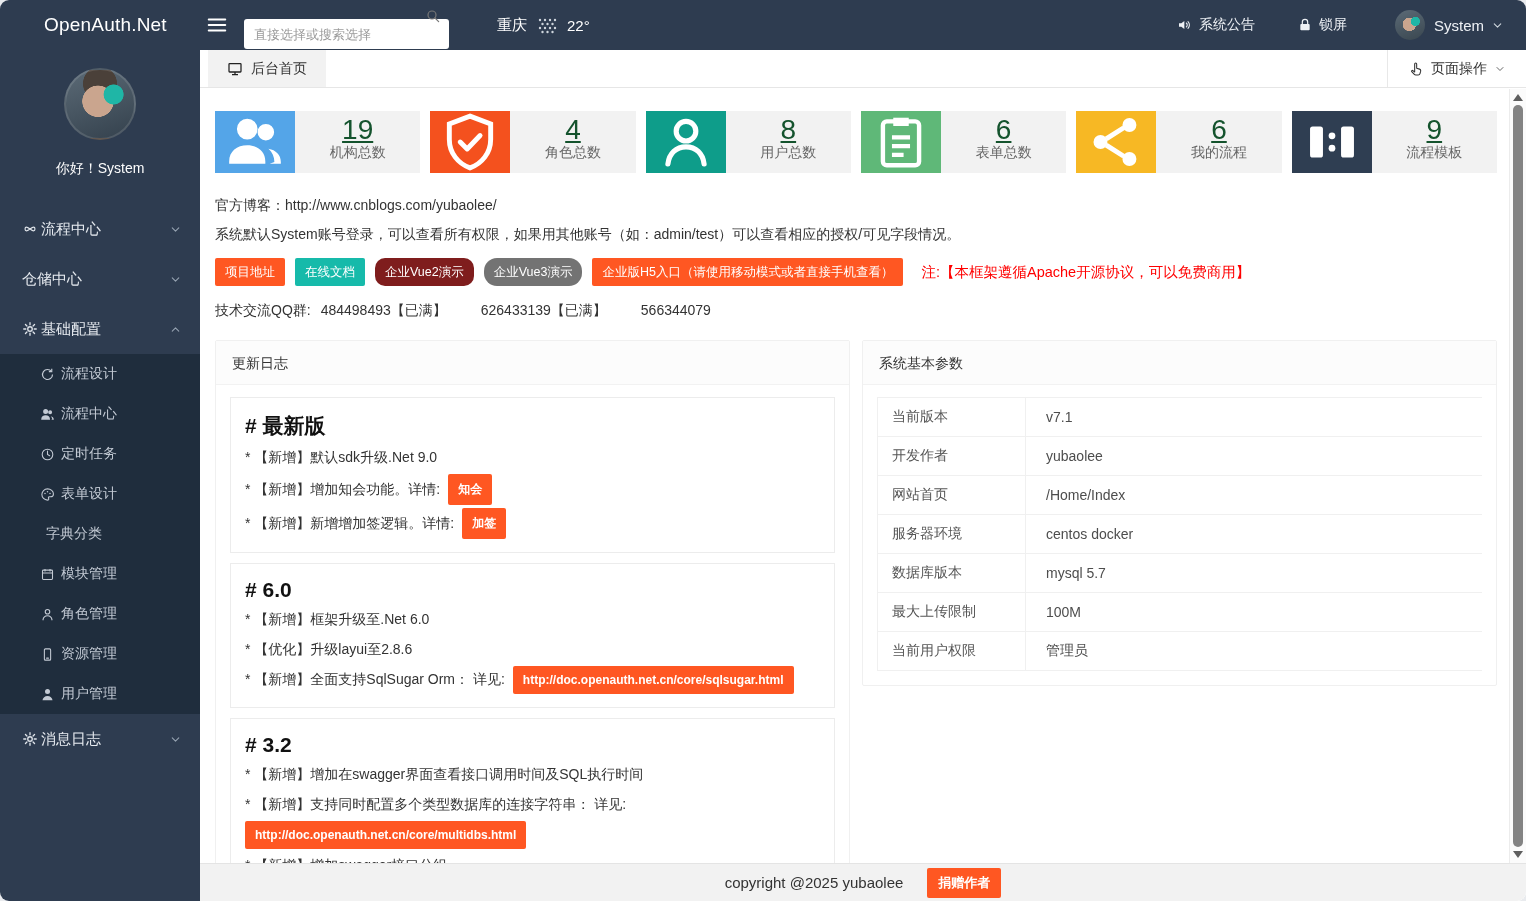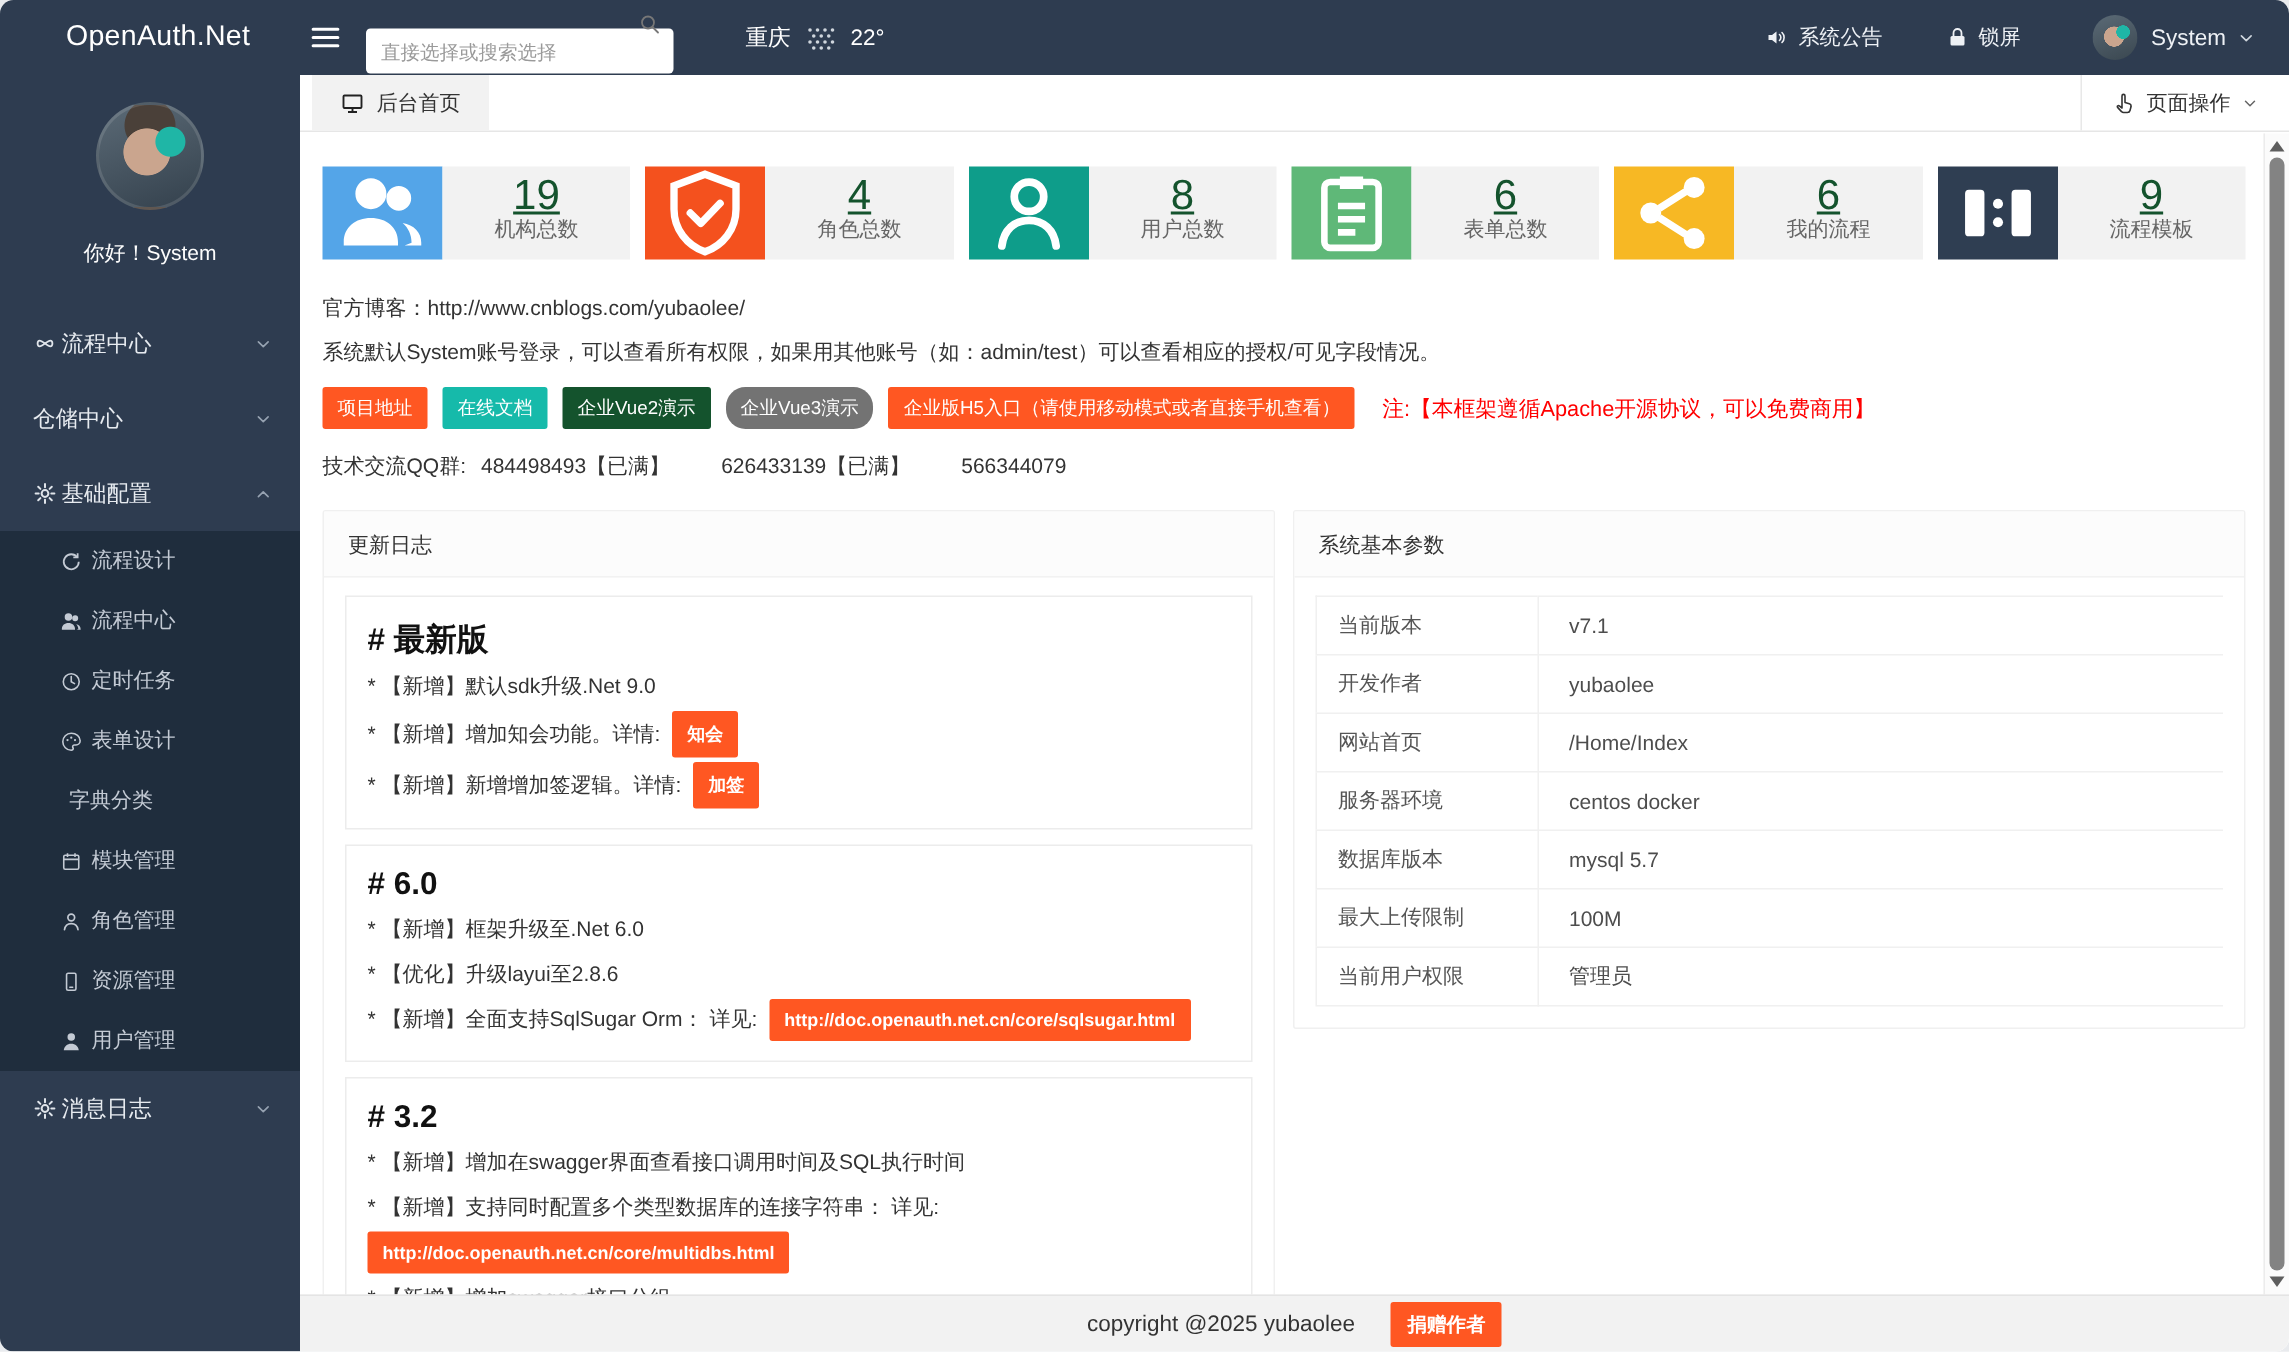--- a/index.html
+++ b/index.html
@@ -418,21 +418,21 @@
             </div>
           </div>
         </div>
 
       <div class="line-blog">官方博客：http://www.cnblogs.com/yubaolee/</div>
       <div class="line-tip">系统默认System账号登录，可以查看所有权限，如果用其他账号（如：admin/test）可以查看相应的授权/可见字段情况。</div>
 
       <div class="btn-row">
           <button class="pbtn" style="background: rgb(255, 87, 34);">项目地址</button>
           <button class="pbtn" style="background: rgb(22, 186, 170);">在线文档</button>
-          <button class="pbtn" style="background: #14532d;">企业Vue2演示</button>
+          <button class="pbtn" style="background: #7f1d1d; border-radius: 10px;">企业Vue2演示</button>
           <button class="pbtn" style="background: #737373; border-radius: 13px;">企业Vue3演示</button>
           <button class="pbtn" style="background: rgb(255, 87, 34);">企业版H5入口（请使用移动模式或者直接手机查看）</button>
           <span class="license" style="color: rgb(255, 0, 0);">注:【本框架遵循Apache开源协议，可以免费商用】</span>
         </div>
 
       <div class="qq-line">
         <span>技术交流QQ群:</span><span id="qq-groups"><span class="qq-group">484498493【已满】</span><span class="qq-group">626433139【已满】</span><span class="qq-group">566344079</span></span>
       </div>
 
       <div class="panels">

